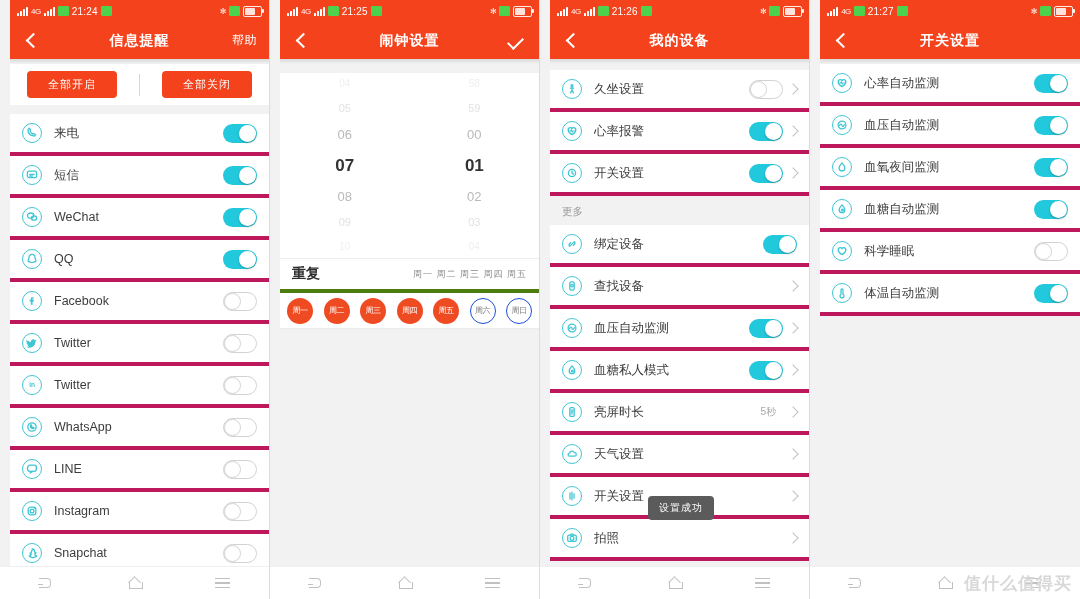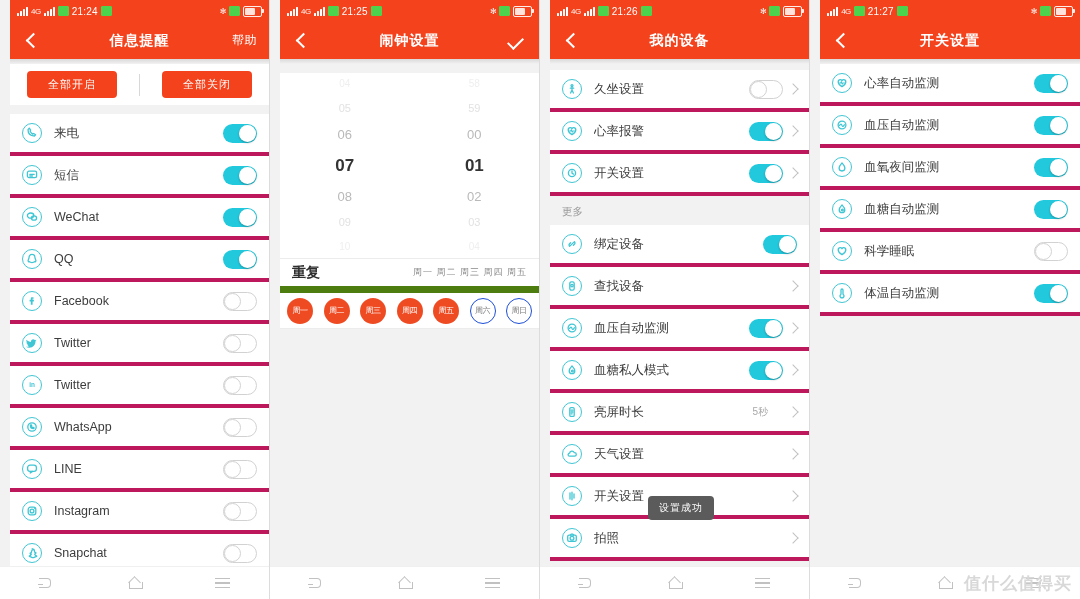--- a/index.html
+++ b/index.html
@@ -95,21 +95,21 @@
   .row{
     background:#fff;height:42px;display:flex;align-items:center;
     padding:0 12px;box-sizing:border-box;
     border-bottom:4px solid #be185d;cursor:pointer;
   }
   .row .ico{flex:0 0 auto;margin-right:12px;}
   .row .lbl{
     font-size:12.5px;color:#3c3c3c;flex:1;
     white-space:nowrap;overflow:hidden;
   }
-  .row .val{font-size:10px;color:#a8a8a8;margin-right:15px;text-align:center;}
+  .row .val{font-size:10px;color:#a8a8a8;margin-right:7px;text-align:center;}
   .sect{
     font-size:10.5px;color:#9a9a9a;padding:9px 12px 6px;background:#f2f2f2;
   }
   .gap{height:9px;background:#f2f2f2;}
 
   
   .cico{
     width:20px;height:20px;border-radius:50%;
     border:1.4px solid #3fc6d4;display:flex;align-items:center;
     justify-content:center;box-sizing:border-box;
@@ -141,21 +141,21 @@
     border-bottom:1px solid #ececec;
   }
   .pcol{flex:1;display:flex;flex-direction:column;align-items:center;justify-content:center;}
   .pitem{font-size:13px;color:#b9b9b9;line-height:1;padding:7px 0;}
   .pitem.fade{color:#e2e2e2;font-size:11px;text-align:center;}
   .pitem.faint{color:#efefef;font-size:10px;}
   .pitem.sel{font-size:17px;color:#333;font-weight:bold;padding:9px 0;}
 
   .repeat-row{
     background:#fff;height:34px;display:flex;align-items:center;
-    padding:0 12px;box-sizing:border-box;border-bottom:7px solid #4d7c0f;
+    padding:0 12px;box-sizing:border-box;border-bottom:4px solid #4d7c0f;
   }
   .repeat-row .rtitle{font-size:14px;font-weight:bold;color:#2e2e2e;flex:1;}
   .repeat-row .rdays{font-size:9px;color:#8a8a8a;letter-spacing:1px;}
   .chips{
     background:#fff;height:36px;display:flex;align-items:center;
     justify-content:space-between;padding:0 7px;box-sizing:border-box;
     border-bottom:1px solid #ececec;
   }
   .chip{
     width:26px;height:26px;border-radius:50%;font-size:8px;

